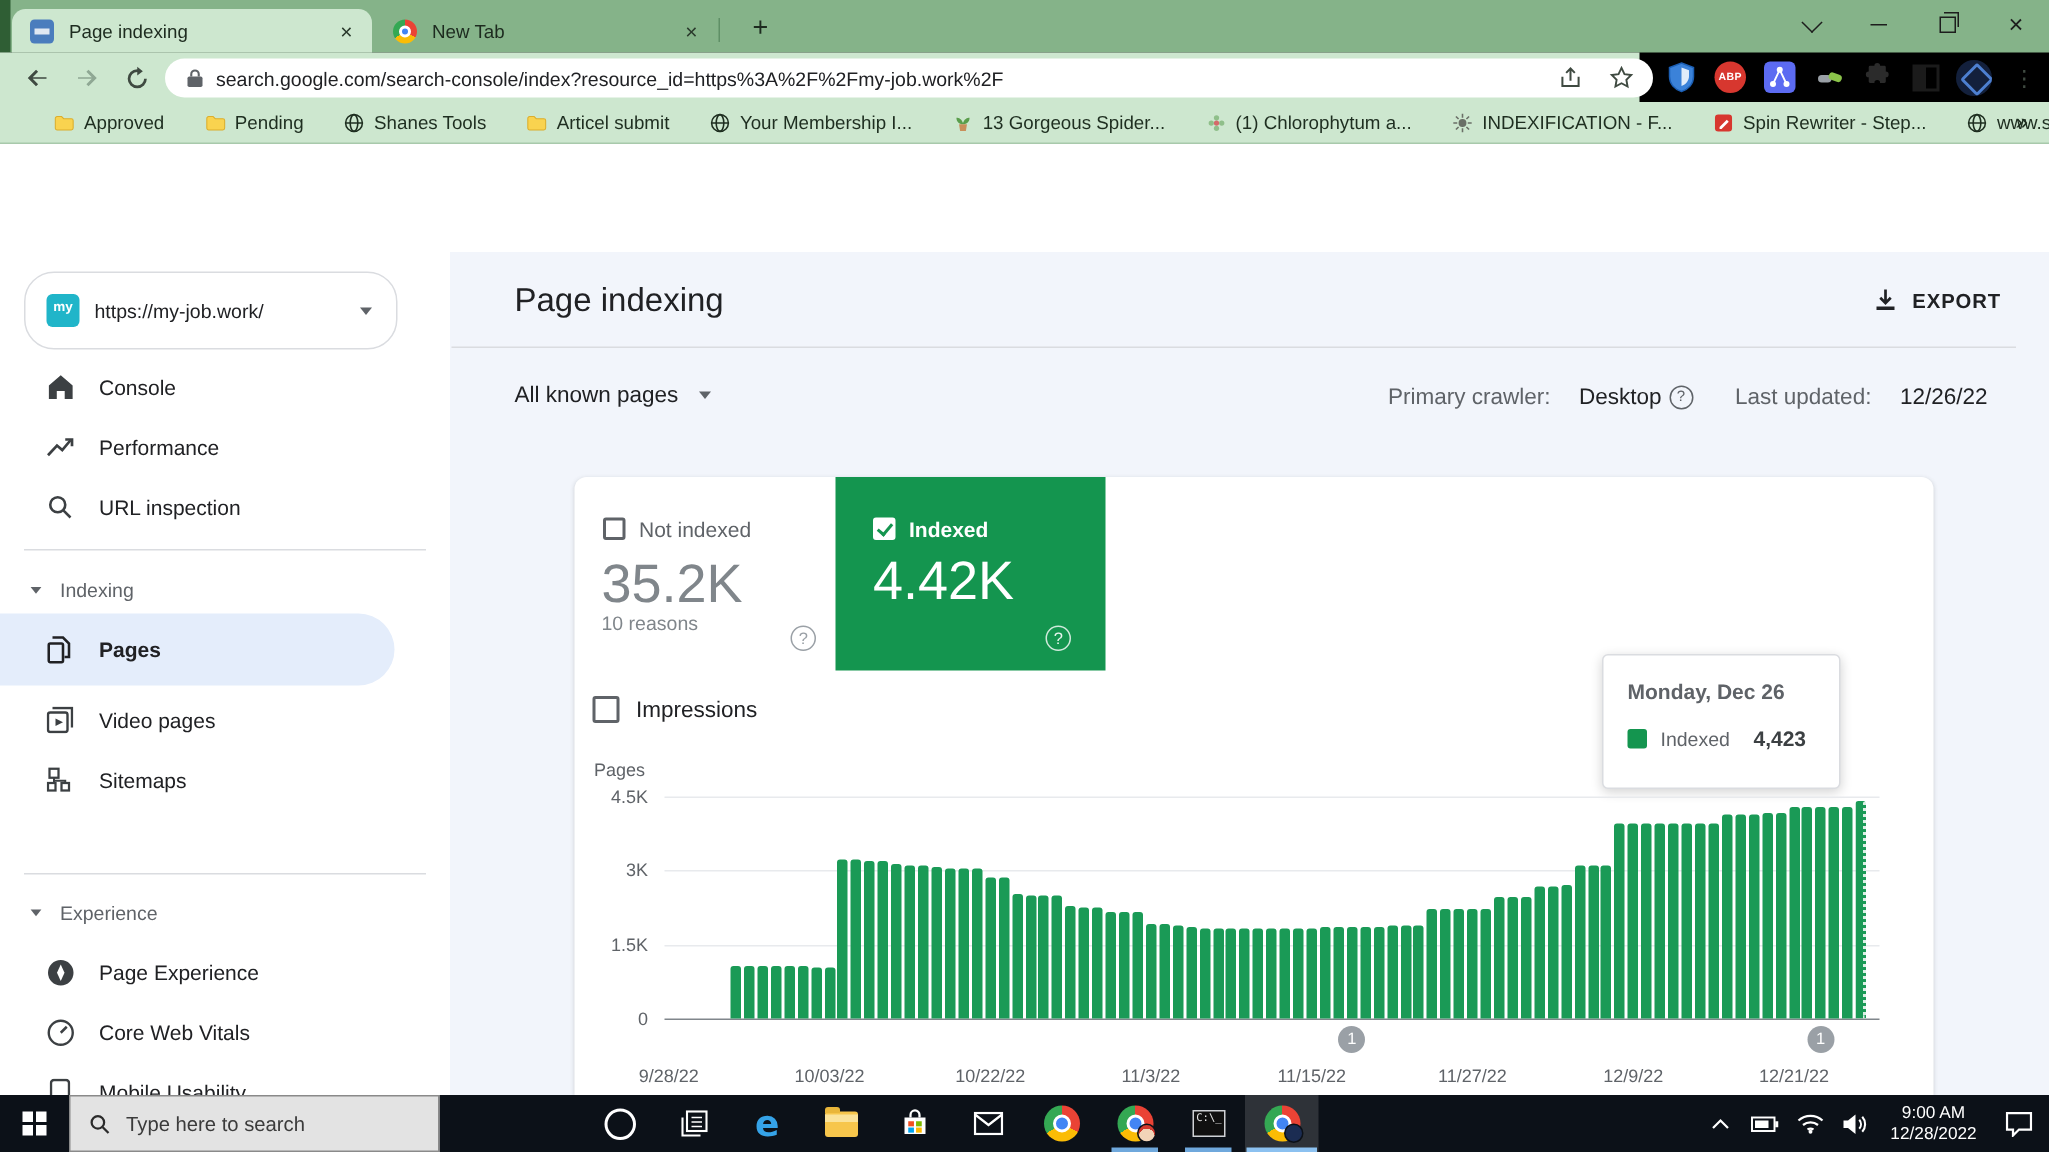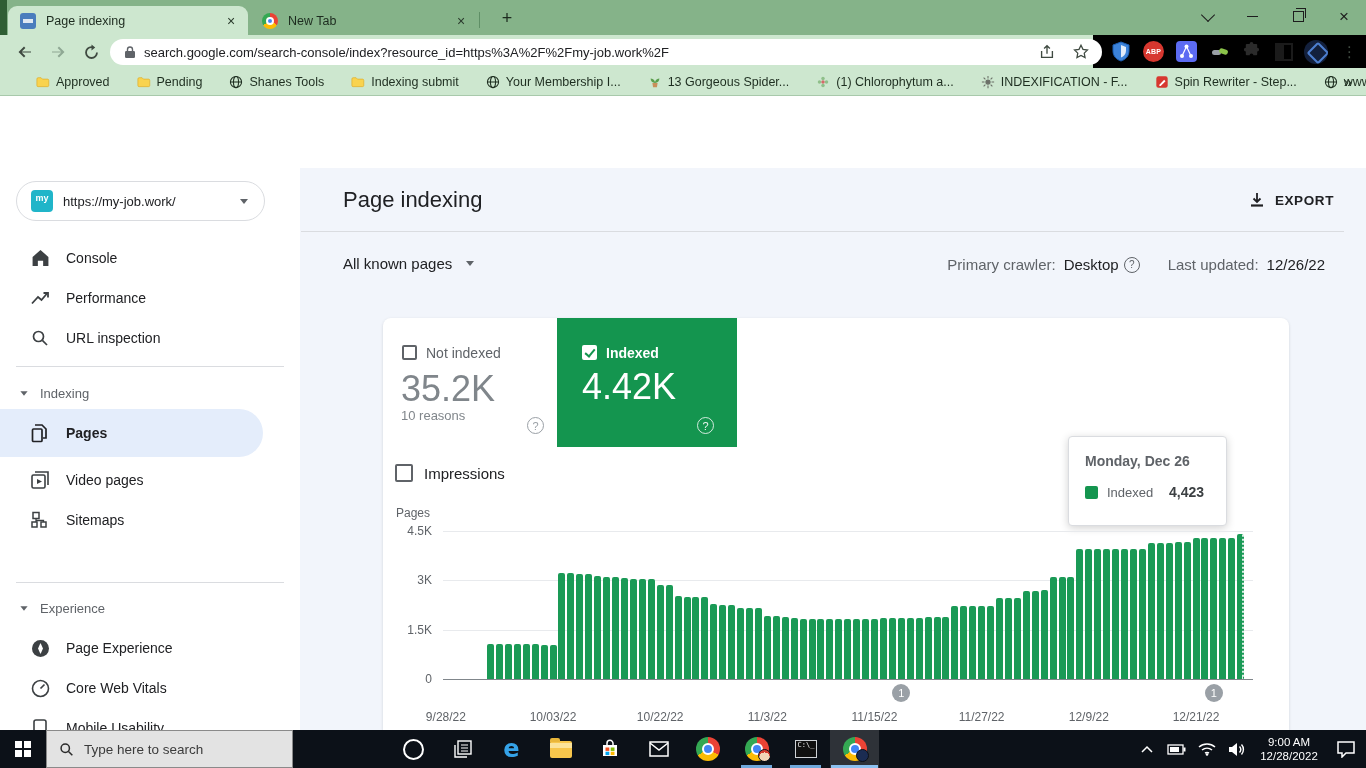--- a/index.html
+++ b/index.html
@@ -66,21 +66,21 @@
   .badge{left:1206px;top:113px;min-width:23px;height:16px;border-radius:9px;background:#d93025;color:#fff;
     font-size:10.5px;font-weight:bold;display:flex;align-items:center;justify-content:center;padding:0 3px;box-sizing:border-box;}
   .gridic{display:grid;grid-template-columns:repeat(3,4px);grid-gap:3px;}
   .gridic i{width:4px;height:4px;border-radius:50%;background:#5f6368;}
   .avatar-b{left:1316px;top:119px;width:32px;height:32px;border-radius:50%;background:#13203c;position:relative;overflow:hidden;}
   .avatar-b:after{content:"";position:absolute;left:8px;top:6px;width:16px;height:16px;border:3px solid #4d7fd0;border-radius:3px;transform:rotate(45deg);}
 
   
   .gsc-body{left:0;top:168px;width:1366px;height:562px;background:#f2f5fb;}
   .sidebar{left:0;top:0;width:300px;height:562px;background:#fff;}
-  .proppill{left:16px;top:13px;width:249px;height:40px;border:1px solid #dadce0;border-radius:20px;background:#fff;
+  .proppill{left:16px;top:13px;width:249px;height:52px;border:1px solid #dadce0;border-radius:20px;background:#fff;
     display:flex;align-items:center;box-sizing:border-box;}
   .propic{width:22px;height:22px;border-radius:4px;margin-left:14px;background:#20b5c9;position:relative;overflow:hidden;}
   .propic:after{content:"my";position:absolute;left:0;right:0;top:3px;color:#fff;font-size:9px;text-align:center;font-weight:bold;}
   .prop-label{font-size:13px;color:#202124;margin-left:10px;flex:1;}
   .caret{width:0;height:0;border-left:4.5px solid transparent;border-right:4.5px solid transparent;border-top:5.5px solid #5f6368;}
   .proppill .caret{margin-right:16px;}
   .navrow{left:0;height:40px;width:300px;display:flex;align-items:center;}
   .navrow .ic{width:20px;height:20px;margin-left:30px;display:flex;align-items:center;justify-content:center;}
   .navrow .lbl{font-size:14px;color:#202124;margin-left:16px;}
   .navrow.sel{width:263px;height:48px;background:#e4edfb;border-radius:0 24px 24px 0;}
@@ -92,21 +92,21 @@
 
   .main{left:300px;top:0;width:1066px;height:562px;}
   .pg-title{left:43px;top:19px;font-size:22px;color:#202124;}
   .export{right:32px;top:24px;display:flex;align-items:center;color:#202124;}
   .export .lbl{font-size:13.5px;font-weight:bold;letter-spacing:.6px;margin-left:10px;}
   .hdiv{left:1px;top:63px;width:1043px;height:1px;background:#dadce0;}
   .filter{left:43px;top:87px;display:flex;align-items:center;}
   .filter .lbl{font-size:15px;color:#202124;margin-right:14px;}
   .crawlrow{right:41px;top:88px;display:flex;align-items:center;font-size:15px;white-space:nowrap;}
   .crawlrow .mut{color:#5f6368;}
-  .crawlrow .val{color:#202124;margin-left:8px;}
+  .crawlrow .val{color:#202124;margin-left:19px;}
   .infoc{width:16px;height:16px;border-radius:50%;border:1.4px solid #5f6368;color:#5f6368;font-size:10px;
     display:flex;align-items:center;justify-content:center;box-sizing:border-box;margin-left:5px;}
   .gap28{width:28px;}
 
   .card{left:83px;top:150px;width:906px;height:412px;background:#fff;border-radius:8px 8px 0 0;
     box-shadow:0 1px 3px rgba(60,64,67,.18);}
   .statlbl{font-size:14px;}
   .cb{width:15px;height:15px;border:2px solid #5f6368;border-radius:2px;box-sizing:border-box;background:#fff;}
   .cb.on{border-color:#fff;position:relative;}
   .cb.on:after{content:"";position:absolute;left:2.5px;top:0px;width:4px;height:8px;border:solid #14954f;
@@ -286,21 +286,21 @@
             </svg>
           </span>
           <span class="bm-label">Shanes Tools</span>
         </div>
         <div class="bm">
           <span>
             <svg width="14" height="14" viewBox="0 0 16 16">
               <path d="M1 4.5c0-.8.6-1.4 1.4-1.4h3.4l1.6 1.6h5.8c.8 0 1.4.6 1.4 1.4v5.8c0 .8-.6 1.4-1.4 1.4H2.4A1.4 1.4 0 0 1 1 11.9z" fill="#f9d34f" stroke="#dcae2c" stroke-width=".8"></path>
             </svg>
           </span>
-          <span class="bm-label">Indexing submit</span>
+          <span class="bm-label">Articel submit</span>
         </div>
         <div class="bm">
           <span>
             <svg width="14" height="14" viewBox="0 0 16 16">
               <g fill="none" stroke="#1e2e20" stroke-width="1.2">
                 <circle cx="8" cy="8" r="6.4"></circle>
                 <ellipse cx="8" cy="8" rx="2.9" ry="6.4"></ellipse>
                 <path d="M1.6 8h12.8"></path>
               </g>
             </svg>

